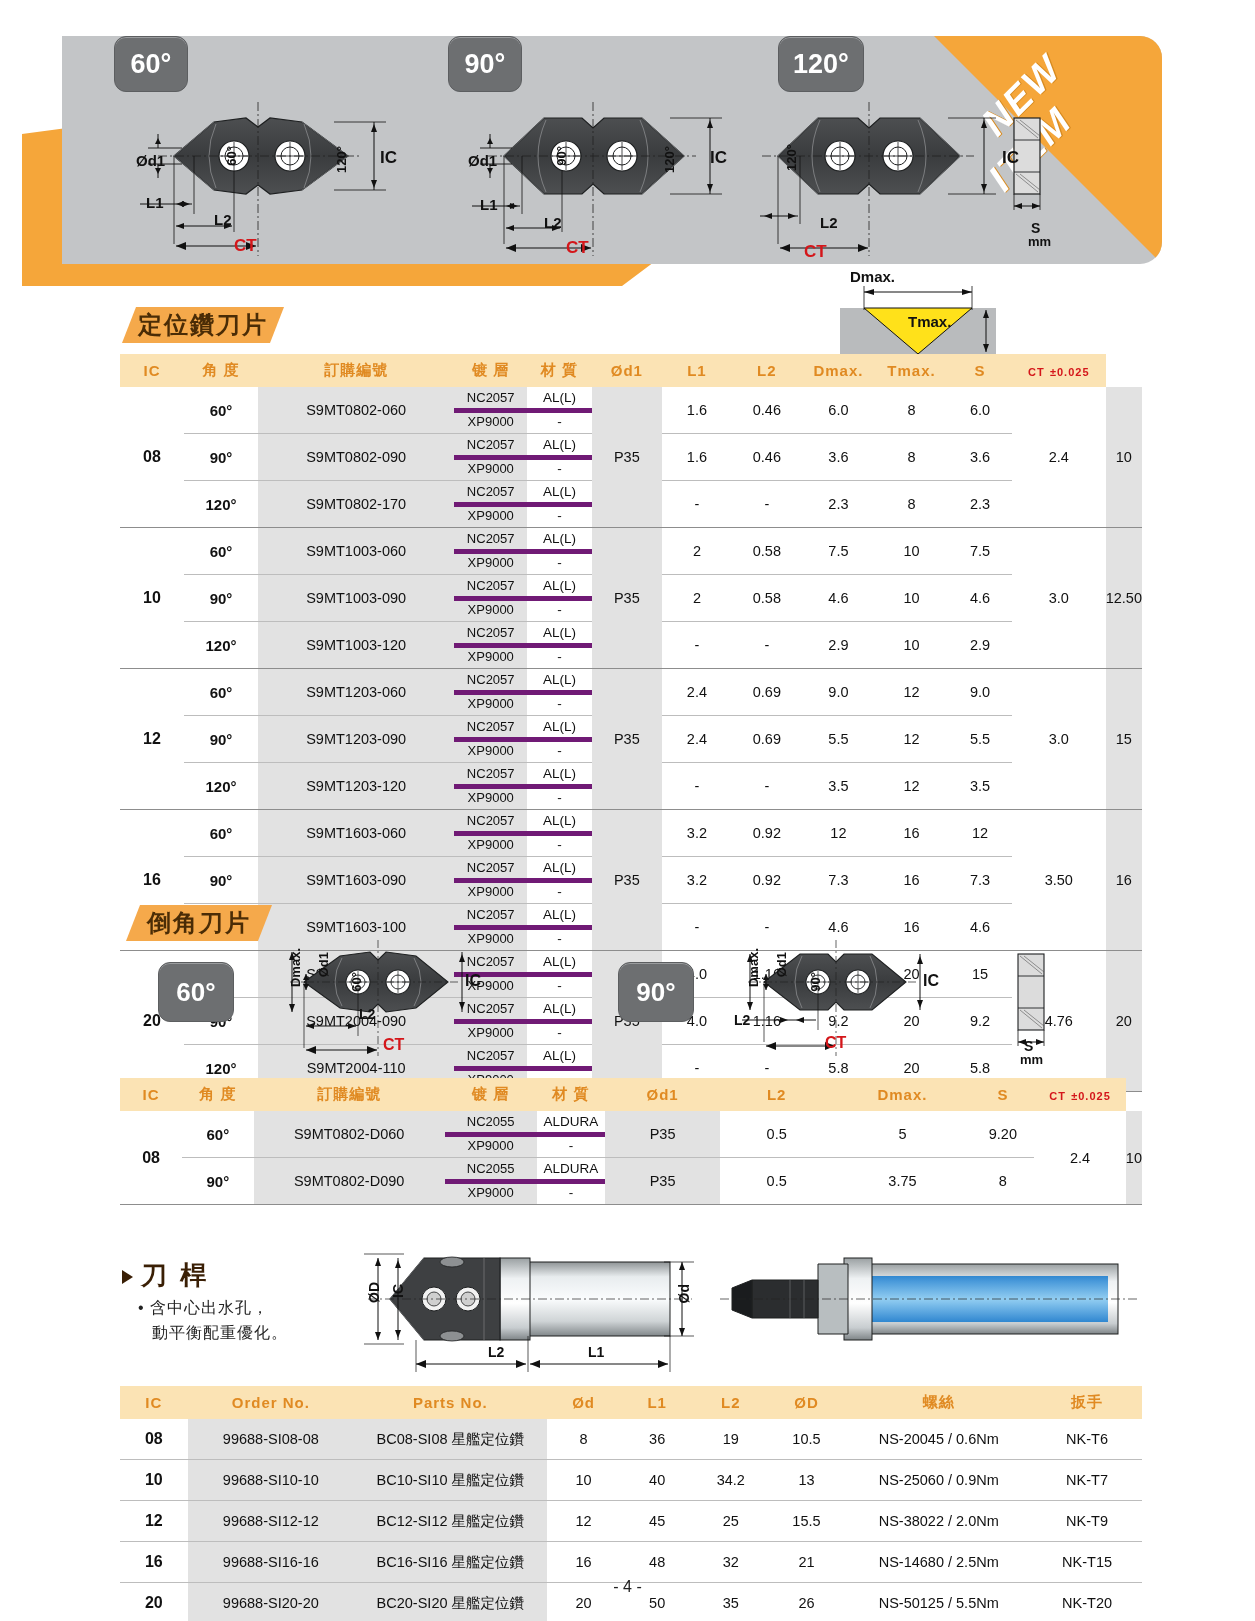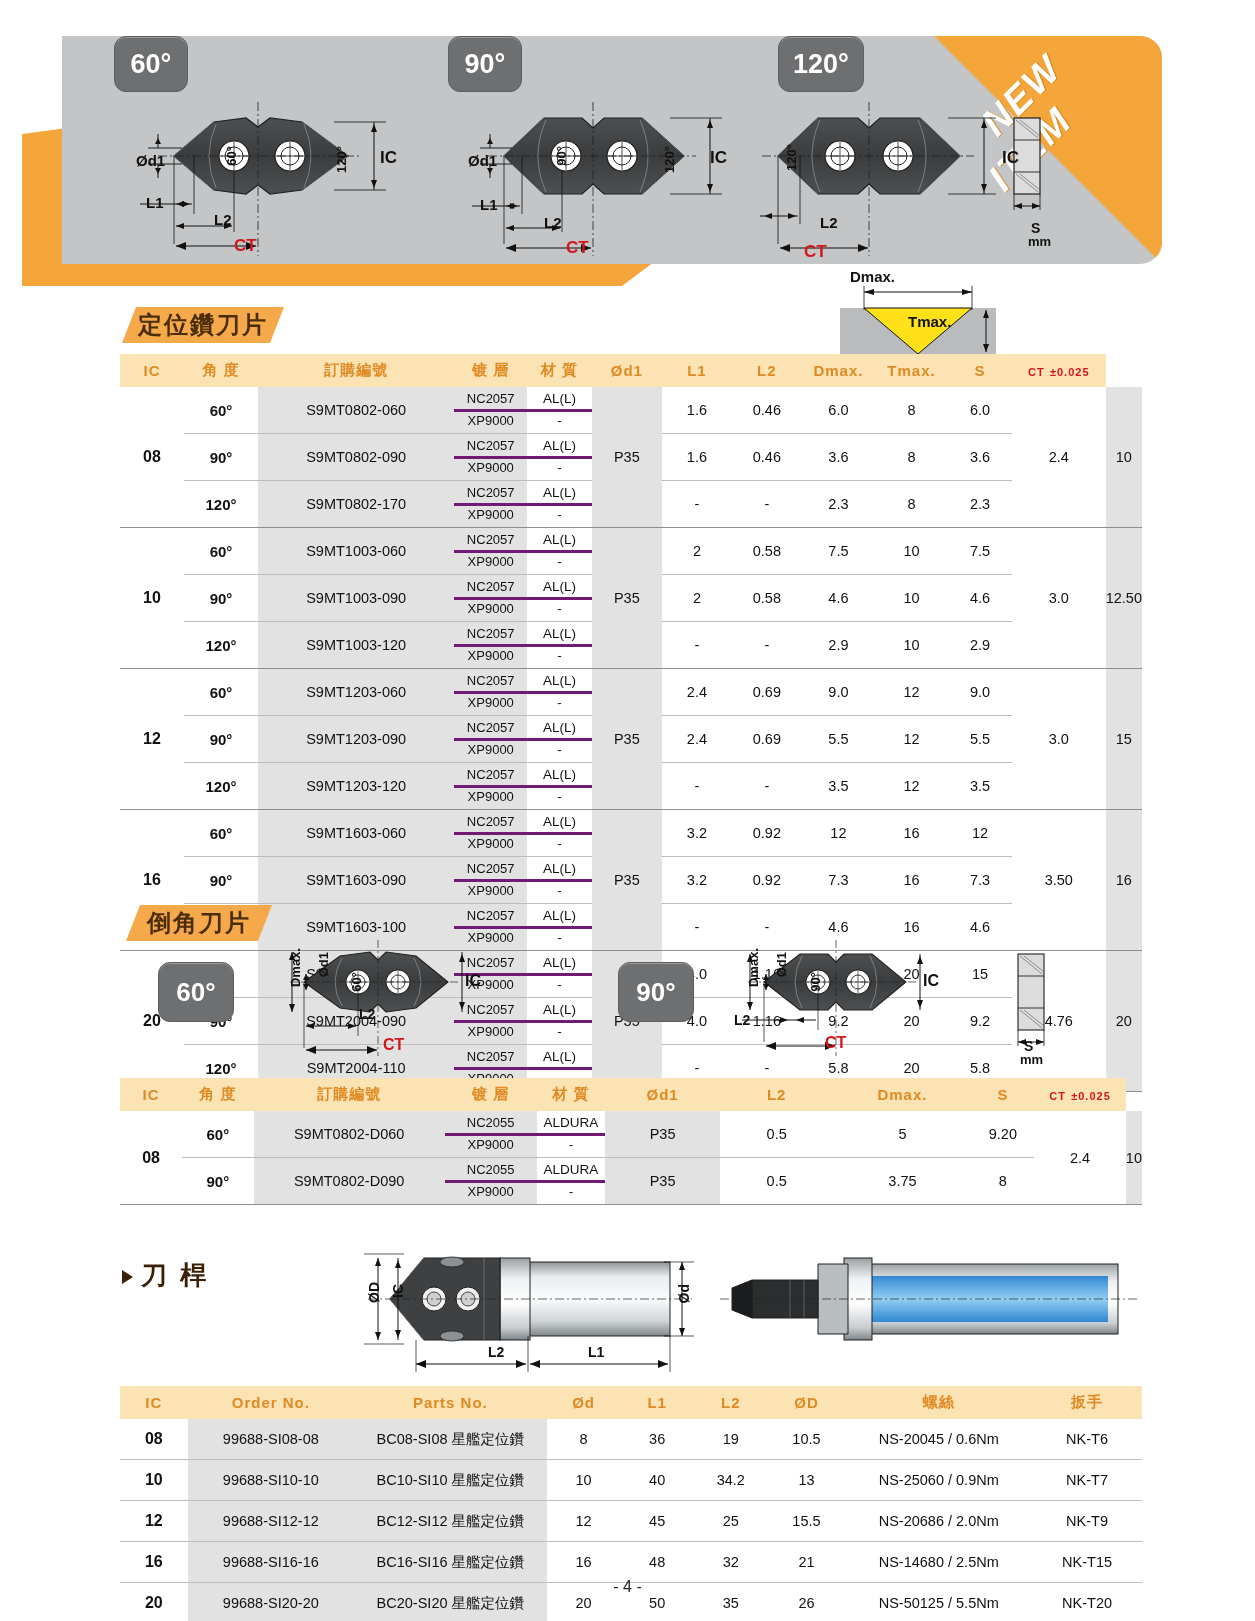--- a/index.html
+++ b/index.html
@@ -47,21 +47,21 @@
   table{border-collapse:collapse;position:absolute;font-size:14px;}
   th{background:#fbe3b4;color:#e08a22;font-weight:bold;font-size:15px;
      padding:7px 2px;text-align:center;border:none;letter-spacing:1px;}
   th.ct{color:#d4161a;}
   th.ct span{font-size:11px;}
   td{text-align:center;padding:0;border:none;font-size:14.5px;color:#111;}
   .band{background:#e2e2e2;}
   .rowline{border-bottom:1px solid #bdbdbd;}
   .groupline{border-bottom:1.6px solid #8d8d8d;}
   .coat{display:flex;flex-direction:column;justify-content:center;line-height:1.25;}
-  .coat div:first-child{border-bottom:3px solid #701a75;padding-bottom:1px;}
+  .coat div:first-child{border-bottom:5px solid #701a75;padding-bottom:1px;}
   .coat div:last-child{padding-top:1px;}
   .ordno{font-size:14.5px;}
   .bold{font-weight:bold;}
 
   
   .sechead{position:absolute;font-size:26px;font-weight:bold;color:#3a1f05;letter-spacing:3px;}
   .tri-mark{display:inline-block;width:0;height:0;border-left:11px solid #3a1f05;
      border-top:7px solid transparent;border-bottom:7px solid transparent;
      vertical-align:middle;margin-right:8px;}
   .bullets{position:absolute;font-size:16px;color:#222;line-height:1.55;letter-spacing:1px;}
@@ -777,20 +777,24 @@
           <td class="groupline">0.5</td>
           <td class="groupline">3.75</td>
           <td class="groupline">8</td>
         </tr>
       </tbody>
   </table>
 
   <div class="sechead" style="left:122px;top:1258px;">
     <span class="tri-mark"></span><span>刀 桿</span>
   </div>
+  <div class="bullets" style="left:138px;top:1296px;width:210px;">
+    <div>• <span>含中心出水孔，</span></div>
+    <div style="padding-left:14px;"><span>動平衡配重優化。</span></div>
+  </div>
 
   <svg class="diagram" style="left:348px;top:1240px;" width="800" height="140" viewBox="0 0 800 140">
     <defs>
       <linearGradient id="shaft" x1="0" y1="0" x2="0" y2="1">
         <stop offset="0" stop-color="#8f9496"></stop>
           <stop offset="0.2" stop-color="#e8ecee"></stop>
         <stop offset="0.5" stop-color="#fafcfd"></stop>
           <stop offset="0.8" stop-color="#cfd4d6"></stop>
         <stop offset="1" stop-color="#81878a"></stop>
       </linearGradient>
@@ -895,21 +899,21 @@
           <td class="rowline">NK-T7</td>
         </tr>
         <tr>
           <td class="bold rowline" style="height:40px;font-size:16px;">12</td>
           <td class="band rowline">99688-SI12-12</td>
           <td class="band rowline">BC12-SI12 星艦定位鑽</td>
           <td class="rowline">12</td>
           <td class="rowline">45</td>
           <td class="rowline">25</td>
           <td class="rowline">15.5</td>
-          <td class="rowline">NS-20686 / 2.0Nm</td>
+          <td class="rowline">NS-38022 / 2.0Nm</td>
           <td class="rowline">NK-T9</td>
         </tr>
         <tr>
           <td class="bold rowline" style="height:40px;font-size:16px;">16</td>
           <td class="band rowline">99688-SI16-16</td>
           <td class="band rowline">BC16-SI16 星艦定位鑽</td>
           <td class="rowline">16</td>
           <td class="rowline">48</td>
           <td class="rowline">32</td>
           <td class="rowline">21</td>

